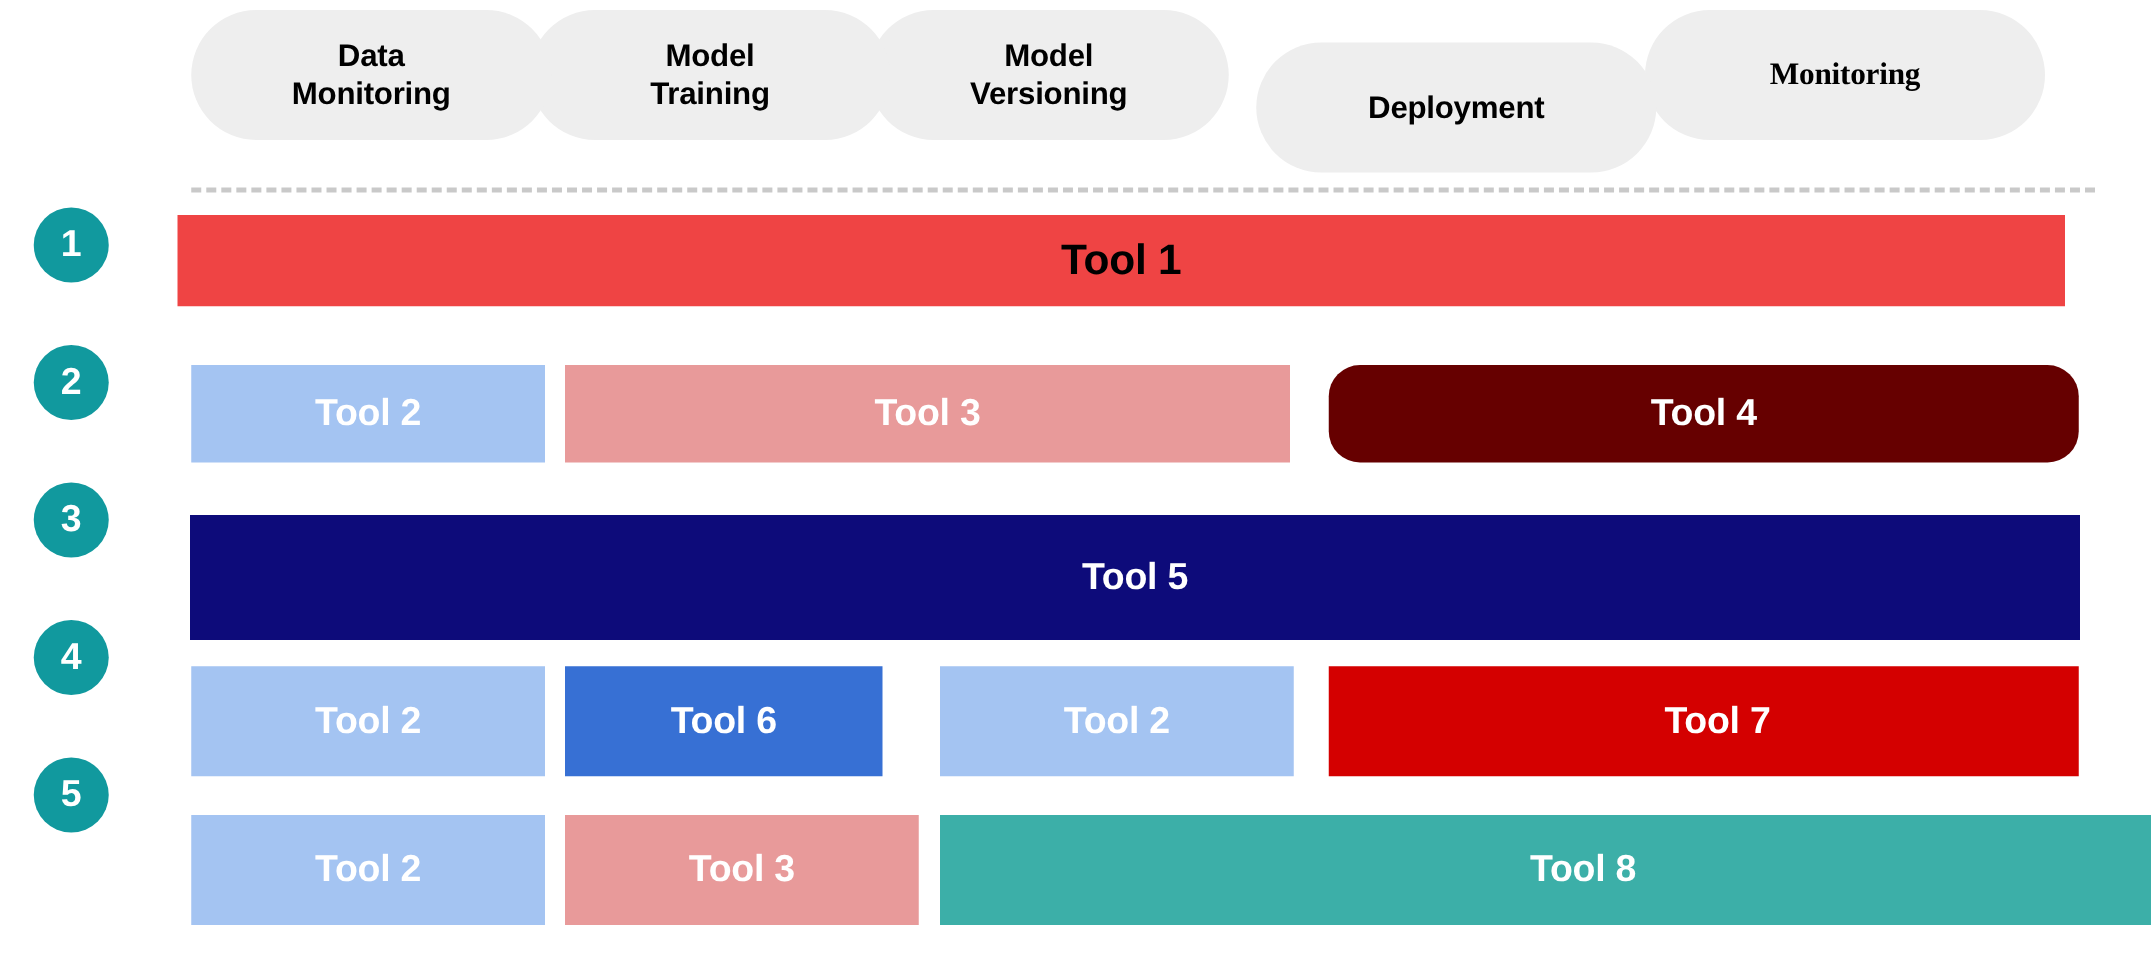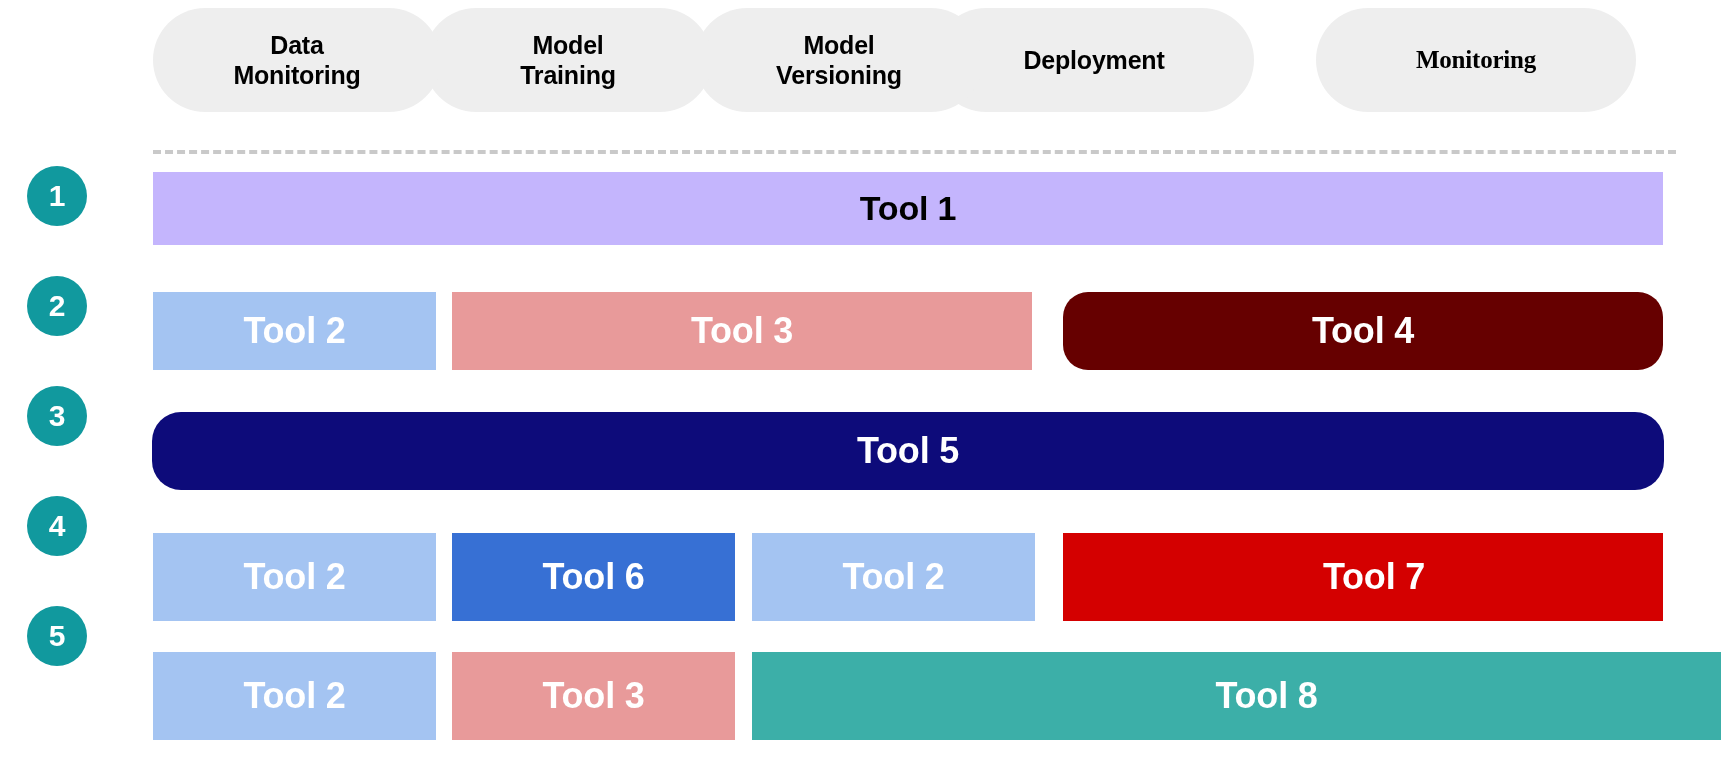--- a/index.html
+++ b/index.html
@@ -79,39 +79,39 @@
     left: 27px;
   }
 
   
   .tool-bar {
     position: absolute;
     display: flex;
     align-items: center;
     justify-content: center;
     color: #ffffff;
-    font-size: 36px;
+    font-size: 30px;
     font-weight: bold;
     letter-spacing: -0.2px;
     overflow: hidden;
     white-space: nowrap;
   }
   .tool-bar.dark-text { color: #000000; }
   .tool-bar.big-label { font-size: 34px; }
 </style>
 </head>
 <body>
 
 <div id="canvas">
 
   <div id="stage-header">
       <div class="stage-pill" style="left: 1316px; width: 320px; z-index: 96; font-family: Liberation Serif, serif;">
         <span class="pill-label">Monitoring</span>
       </div>
-      <div class="stage-pill" style="left: 934px; width: 320px; z-index: 97;">
+      <div class="stage-pill" style="left: 1005px; width: 320px; z-index: 97; margin-top: 26px;">
         <span class="pill-label">Deployment</span>
       </div>
       <div class="stage-pill" style="left: 695px; width: 288px; z-index: 98;">
         <span class="pill-label">Model
 Versioning</span>
       </div>
       <div class="stage-pill" style="left: 424px; width: 288px; z-index: 99;">
         <span class="pill-label">Model
 Training</span>
       </div>
@@ -135,39 +135,39 @@
       </div>
       <div class="row-badge" style="top: 496px;">
         <span>4</span>
       </div>
       <div class="row-badge" style="top: 606px;">
         <span>5</span>
       </div>
     </div>
 
   <div id="bars">
-      <div class="tool-bar dark-text big-label" style="left: 153px; top: 172px; width: 1510px; height: 73px; background: #c4b5fd; color: rgb(0, 0, 0);">
+      <div class="tool-bar dark-text big-label" style="left: 142px; top: 172px; width: 1510px; height: 73px; background: #ef4444; color: rgb(0, 0, 0);">
         <span>Tool 1</span>
       </div>
       <div class="tool-bar" style="left: 153px; top: 292px; width: 283px; height: 78px; background: rgb(164, 196, 242); color: rgb(255, 255, 255);">
         <span>Tool 2</span>
       </div>
       <div class="tool-bar" style="left: 452px; top: 292px; width: 580px; height: 78px; background: rgb(232, 154, 154); color: rgb(255, 255, 255);">
         <span>Tool 3</span>
       </div>
       <div class="tool-bar" style="left: 1063px; top: 292px; width: 600px; height: 78px; background: rgb(102, 0, 0); color: rgb(255, 255, 255); border-radius: 25px;">
         <span>Tool 4</span>
       </div>
-      <div class="tool-bar" style="left: 152px; top: 412px; width: 1512px; height: 78px; background: rgb(13, 11, 122); color: rgb(255, 255, 255); border-radius: 29px;">
+      <div class="tool-bar" style="left: 152px; top: 412px; width: 1512px; height: 100px; background: rgb(13, 11, 122); color: rgb(255, 255, 255);">
         <span>Tool 5</span>
       </div>
       <div class="tool-bar" style="left: 153px; top: 533px; width: 283px; height: 88px; background: rgb(164, 196, 242); color: rgb(255, 255, 255);">
         <span>Tool 2</span>
       </div>
-      <div class="tool-bar" style="left: 452px; top: 533px; width: 283px; height: 88px; background: rgb(55, 112, 212); color: rgb(255, 255, 255);">
+      <div class="tool-bar" style="left: 452px; top: 533px; width: 254px; height: 88px; background: rgb(55, 112, 212); color: rgb(255, 255, 255);">
         <span>Tool 6</span>
       </div>
       <div class="tool-bar" style="left: 752px; top: 533px; width: 283px; height: 88px; background: rgb(164, 196, 242); color: rgb(255, 255, 255);">
         <span>Tool 2</span>
       </div>
       <div class="tool-bar" style="left: 1063px; top: 533px; width: 600px; height: 88px; background: rgb(212, 0, 0); color: rgb(255, 255, 255); padding-left: 22px;">
         <span>Tool 7</span>
       </div>
       <div class="tool-bar" style="left: 153px; top: 652px; width: 283px; height: 88px; background: rgb(164, 196, 242); color: rgb(255, 255, 255);">
         <span>Tool 2</span>

